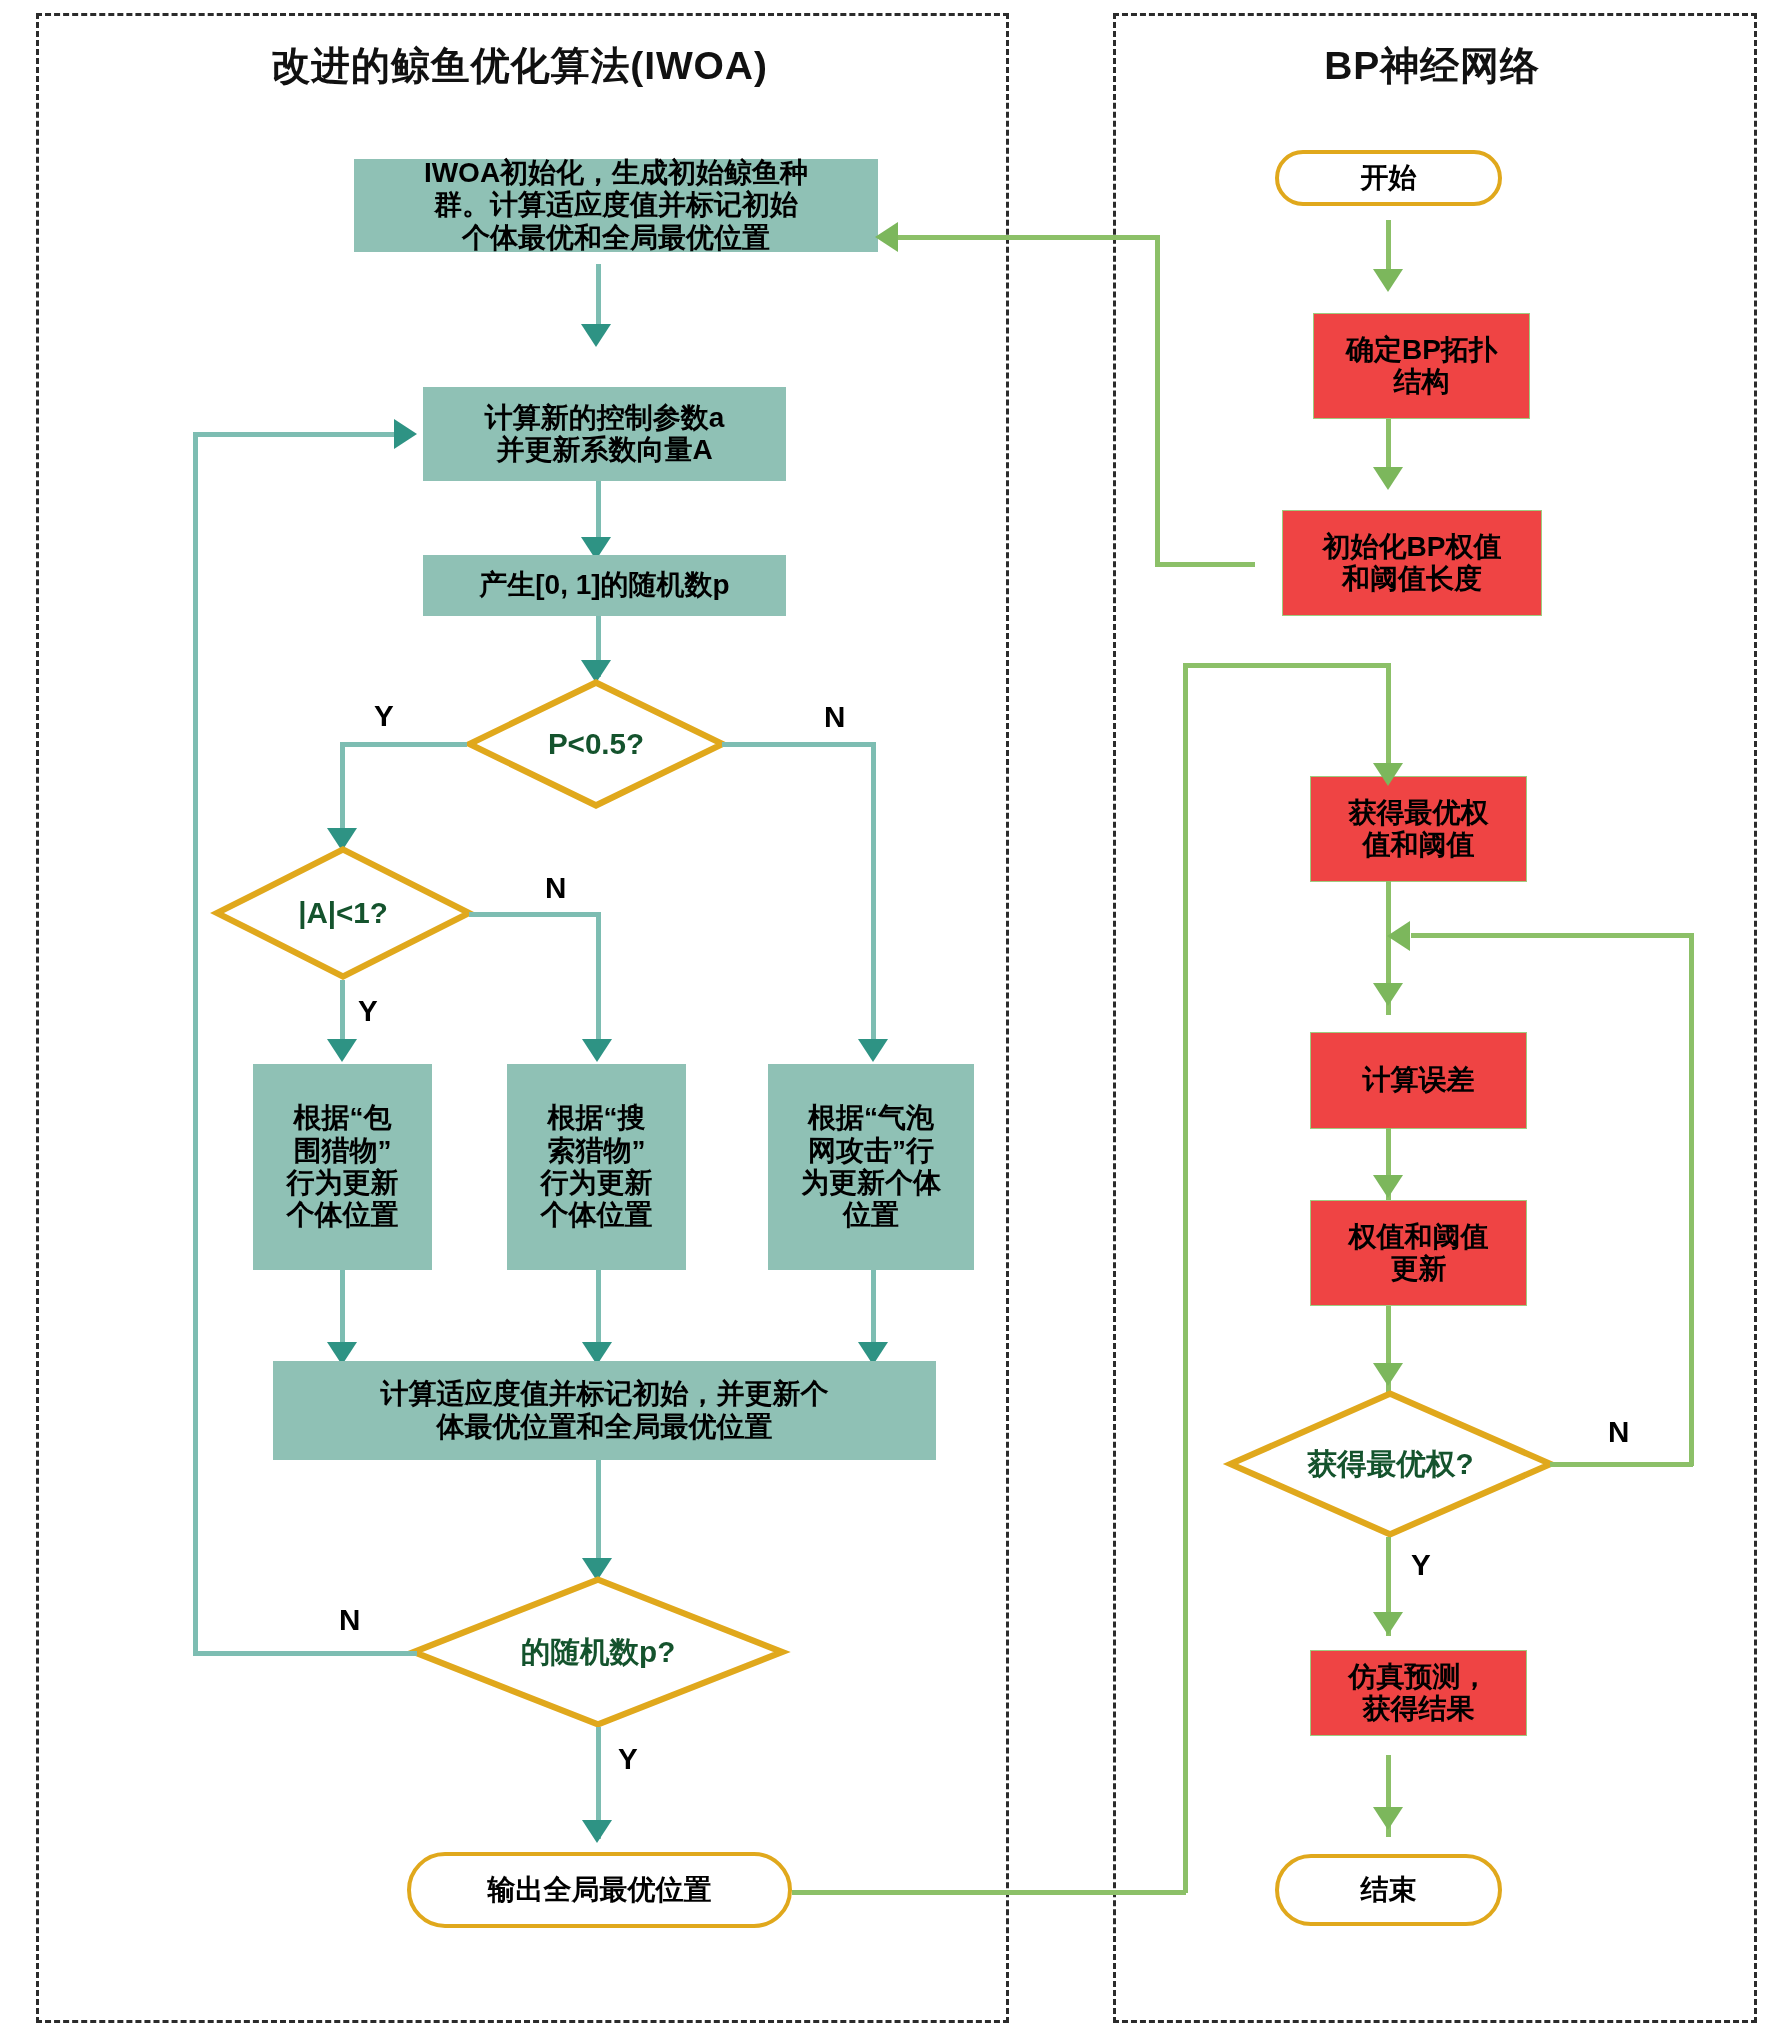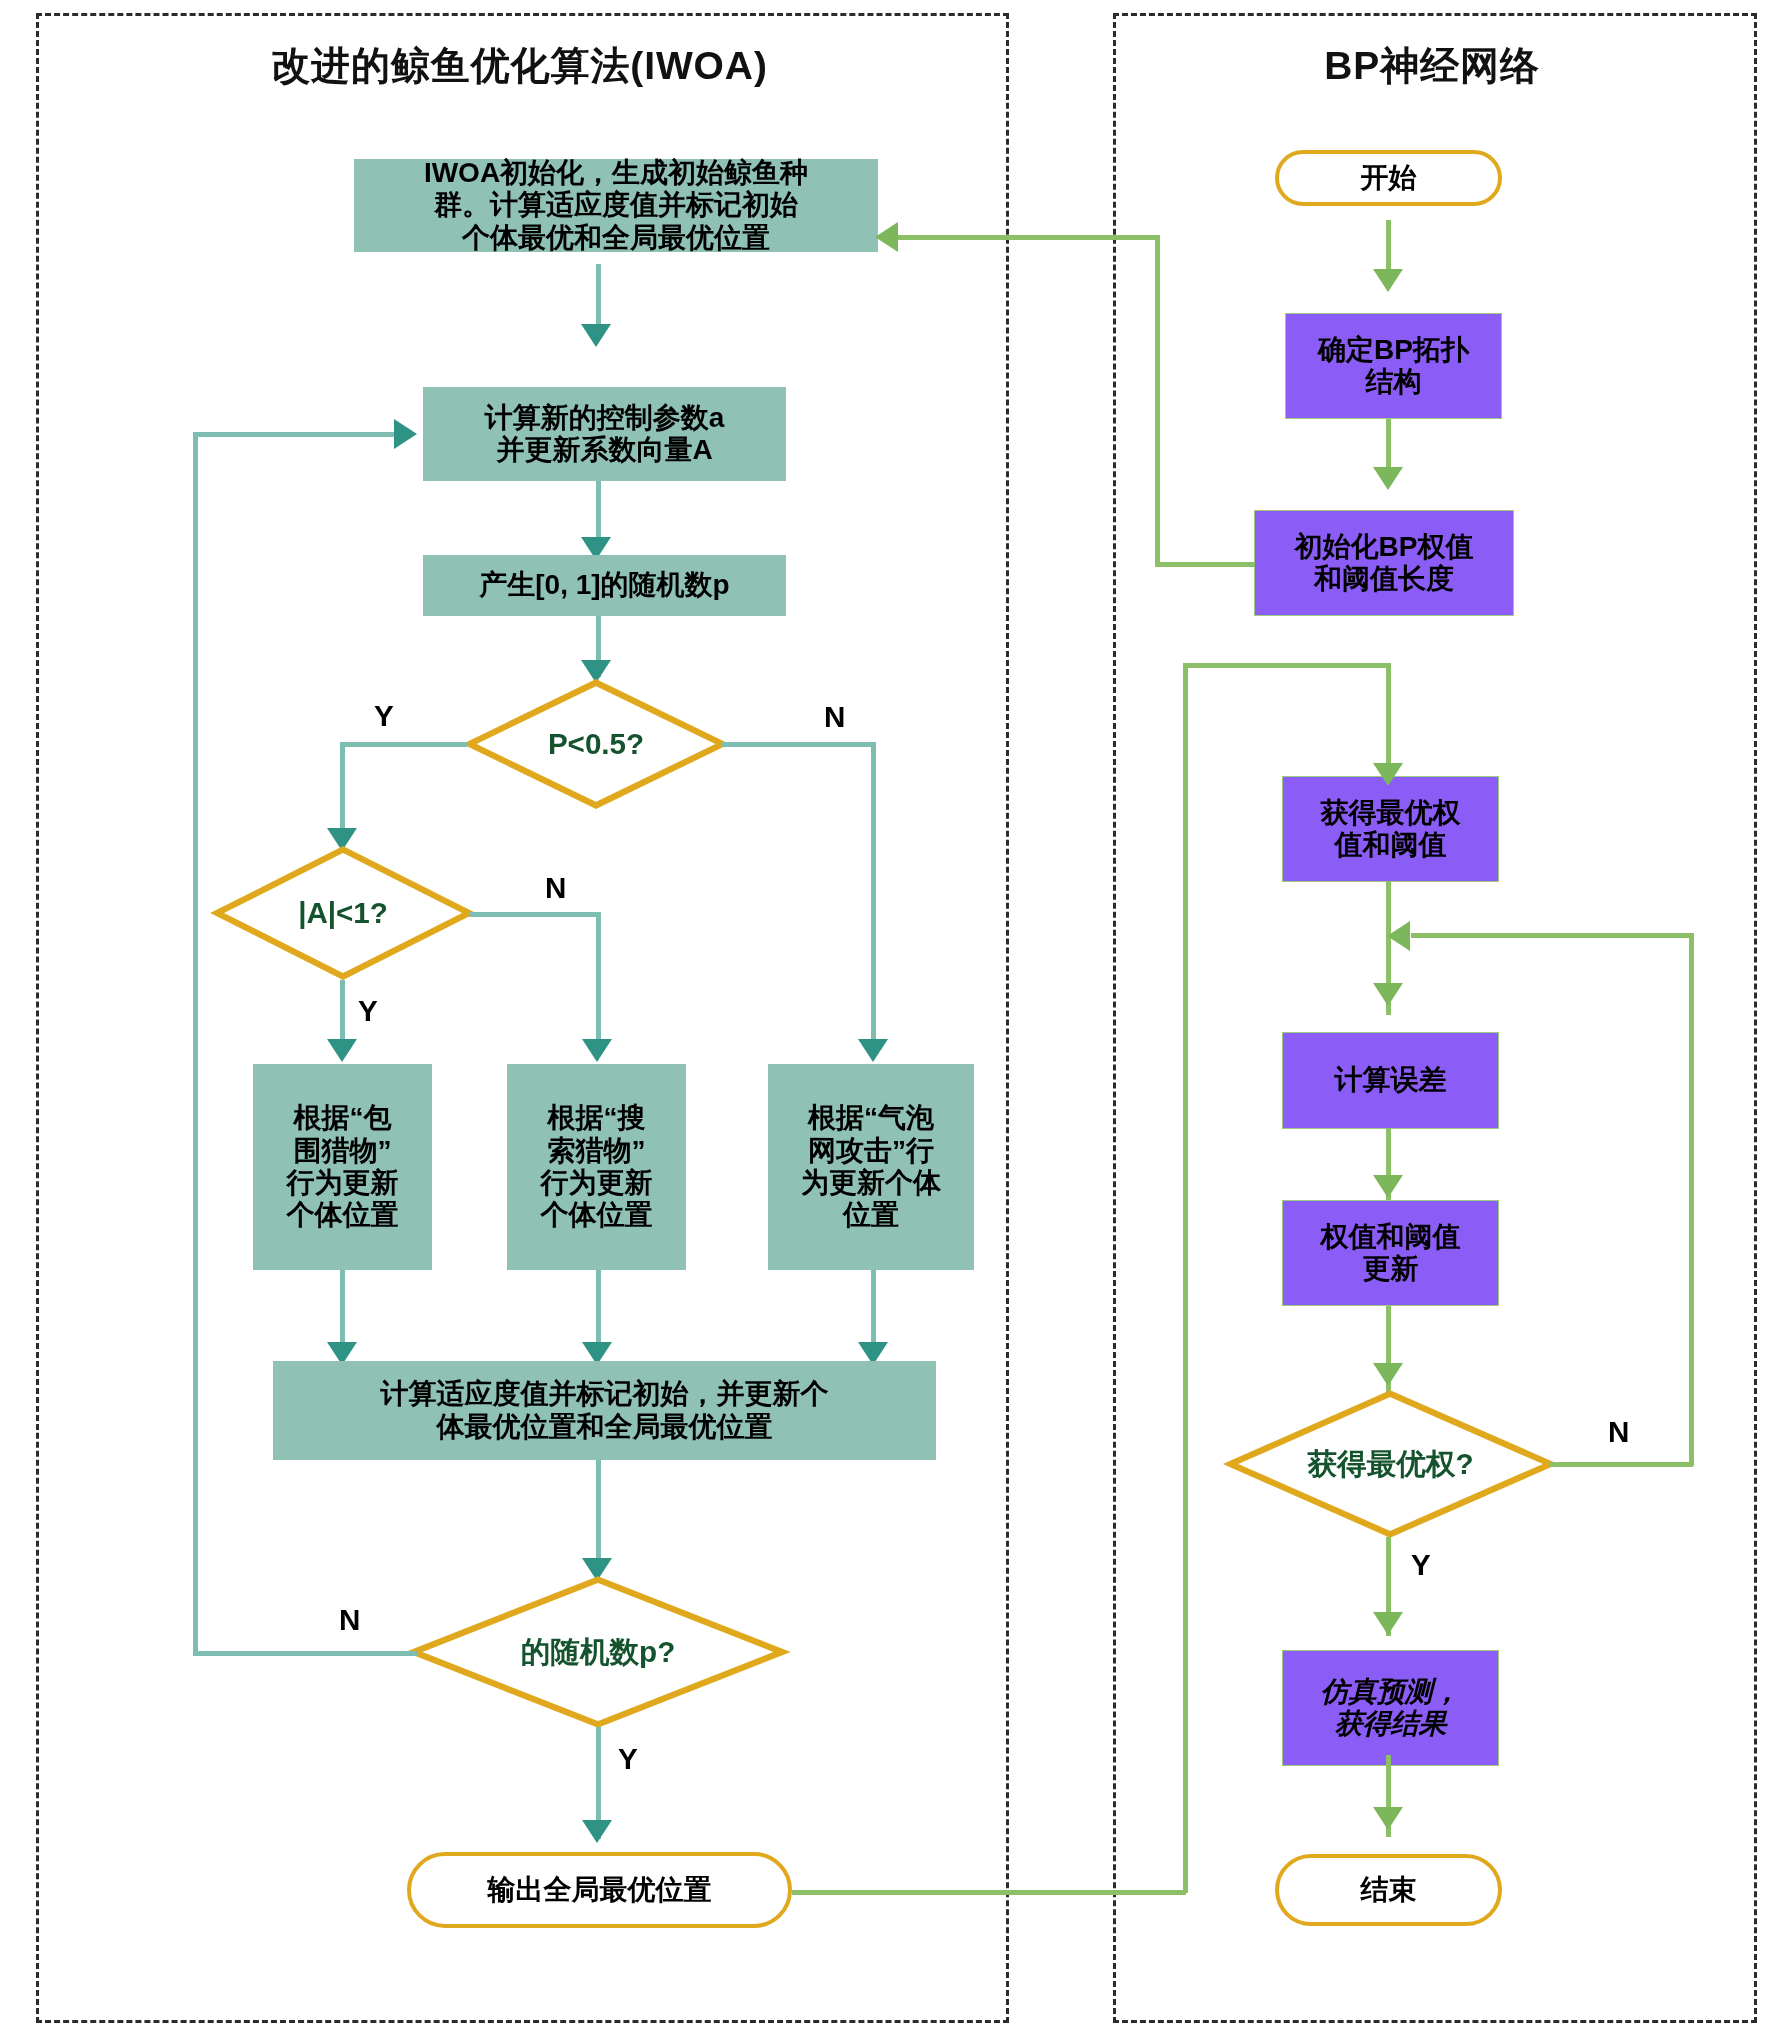--- a/index.html
+++ b/index.html
@@ -11,21 +11,21 @@
   #panel-right{left:1113px;top:12.5px;width:638px;height:2004px;}
 
   .panel-title{position:absolute;font-size:39px;font-weight:bold;color:#111;
     letter-spacing:0.9px;white-space:nowrap;text-align:center;}
 
   .node{position:absolute;box-sizing:border-box;display:flex;align-items:center;
     justify-content:center;text-align:center;color:#000;font-weight:bold;
     line-height:1.16;white-space:pre-line;}
 
   .proc-teal{background:#8fc1b5;border:0.9px solid #8fc1b5;font-size:28px;}
-  .proc-green{background:#8b5cf6;border:0.9px solid #9fcb7f;font-size:28px;}
+  .proc-green{background:#ef4444;border:0.9px solid #9fcb7f;font-size:28px;margin-left:28px;}
 
   .term{background:#ffffff;border:4.5px solid #e0a81c;border-radius:38px;font-size:28px;}
 
   .diamond{position:absolute;}
   .diamond svg{position:absolute;left:0;top:0;overflow:visible;}
   .diamond .dlabel{position:absolute;left:0;top:0;width:100%;height:100%;
     display:flex;align-items:center;justify-content:center;
     font-size:29.6px;font-weight:bold;color:#14532d;text-align:center;}
 
   .edge{position:absolute;background:#7dbdb2;}
@@ -195,21 +195,21 @@
   <div class="edge g" style="left:1550px;top:1462px;width:143px;height:4.5px;"></div>
   <div class="edge g" style="left:1689px;top:933px;width:4.5px;height:533px;"></div>
   <div class="edge g" style="left:1411px;top:933px;width:283px;height:4.5px;"></div>
   <div class="tri left g" style="left:1387px;top:921px;"></div>
   <div class="flag" style="left:1608px;top:1415px;">N</div>
 
   <div class="edge g" style="left:1386px;top:1537px;width:4.5px;height:99px;"></div>
   <div class="tri down g" style="left:1373px;top:1612px;"></div>
   <div class="flag" style="left:1411px;top:1548px;">Y</div>
 
-  <div class="node proc-green" style="left:1282px;top:1650px;width:217px;height:116px;font-style:italic;">仿真预测，
+  <div class="node proc-green" style="left:1282px;top:1650px;width:217px;height:86px;">仿真预测，
 获得结果</div>
   <div class="edge g" style="left:1386px;top:1755px;width:4.5px;height:82px;"></div>
   <div class="tri down g" style="left:1373px;top:1807px;"></div>
 
   <div class="node term" style="left:1275px;top:1854px;width:227px;height:72px;">结束</div>
 
 </div>
 
 
 </body></html>

